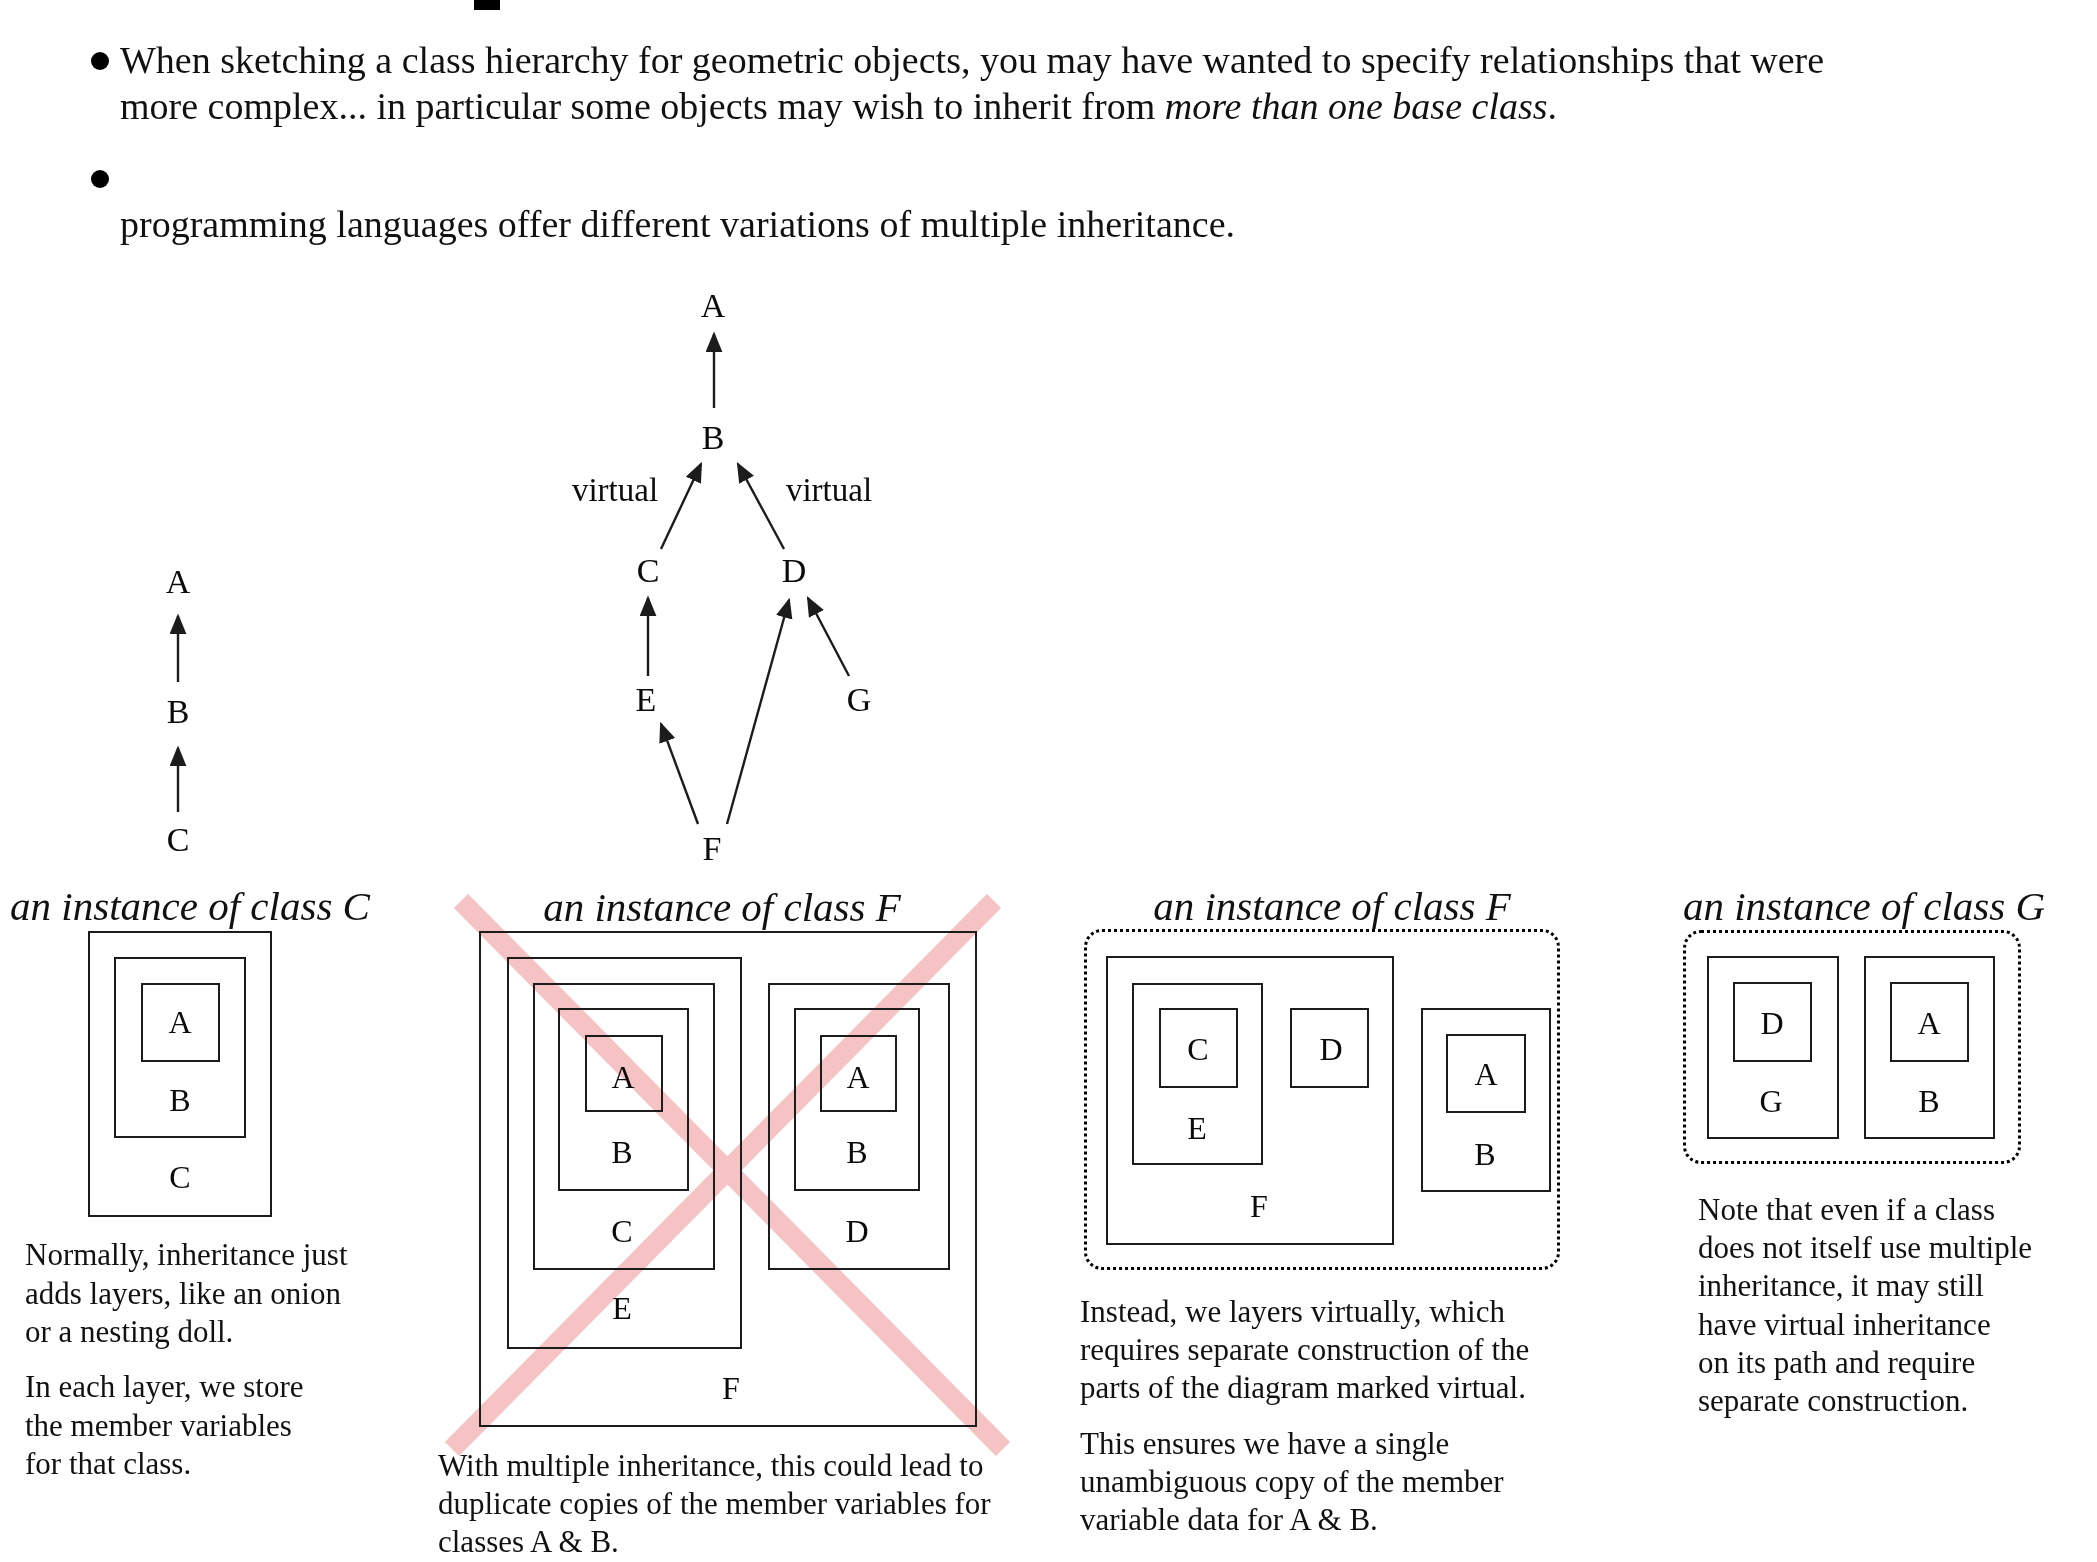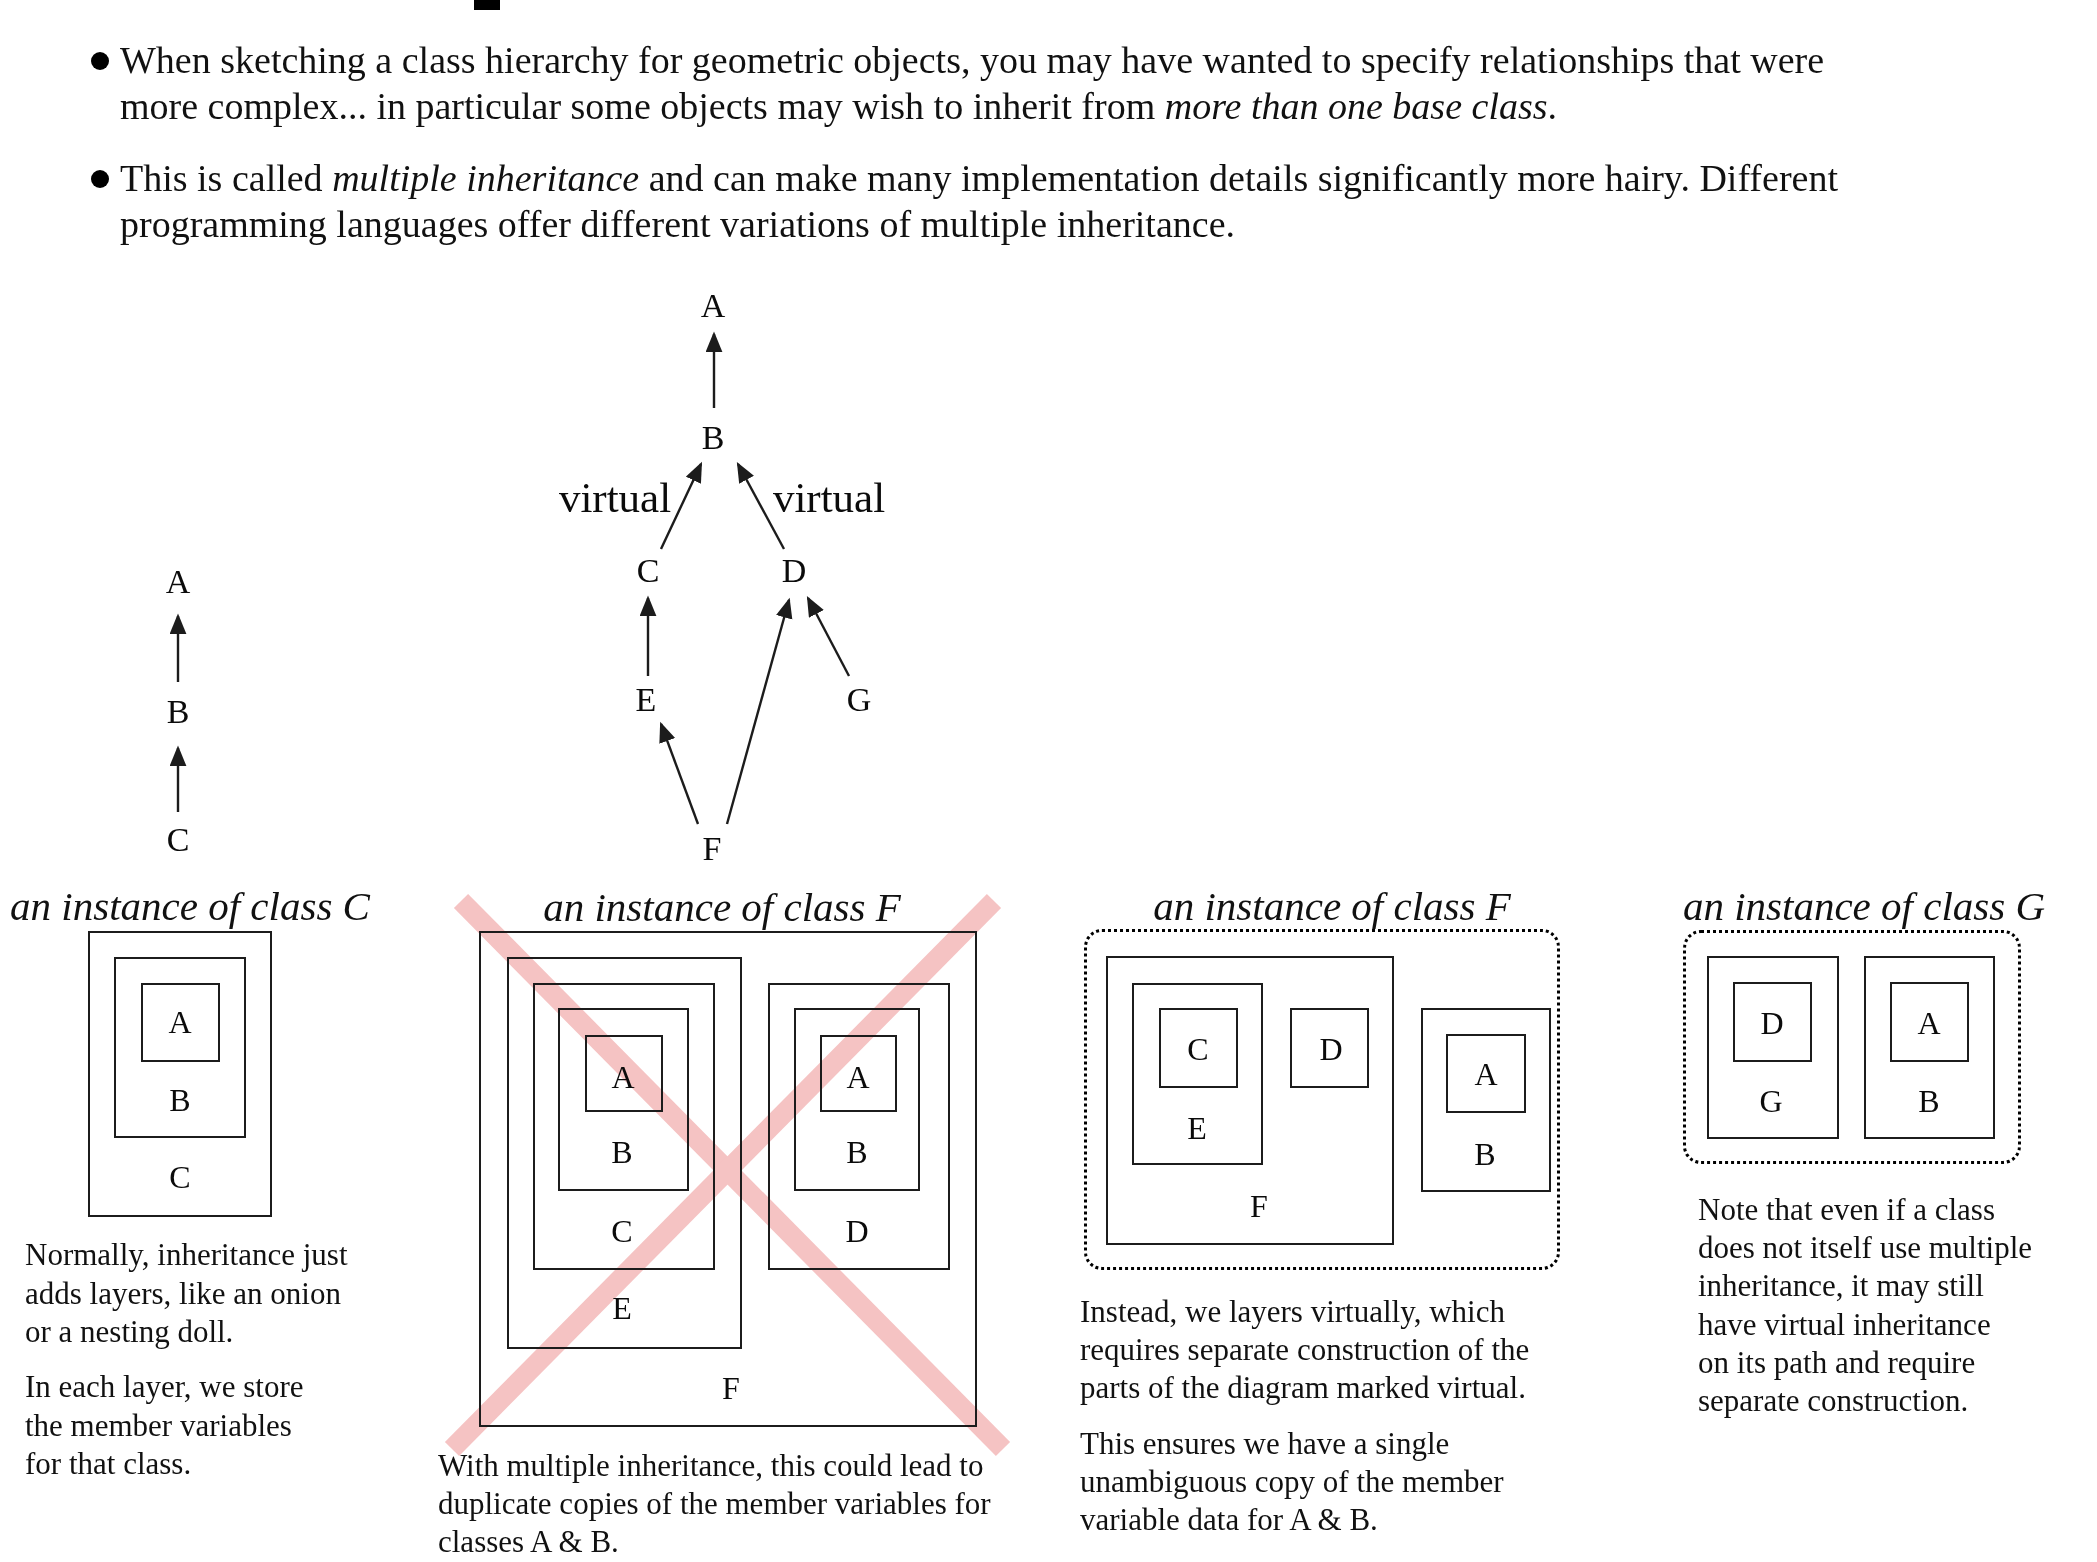--- a/index.html
+++ b/index.html
@@ -4,41 +4,40 @@
 <style>
   html,body{margin:0;padding:0;background:#ffffff;}
   #page{position:relative;width:2097px;height:1562px;background:#ffffff;overflow:hidden;
         font-family:"Liberation Serif","DejaVu Serif",serif;color:#111;}
   .bullet-line{position:absolute;font-size:38px;line-height:46px;white-space:nowrap;color:#111;}
   .bullet-dot{position:absolute;width:18px;height:18px;border-radius:50%;background:#000;}
   .em{font-style:italic;}
   .caption{position:absolute;font-style:italic;font-size:41px;white-space:nowrap;
            transform:translate(-50%,-50%);color:#111;}
   .node{position:absolute;font-size:34px;white-space:nowrap;transform:translate(-50%,-50%);color:#0b0b0b;}
-  .virtual-label{position:absolute;font-size:43px;white-space:nowrap;transform:translate(-50%,-50%);color:#0b0b0b;margin-top:7px;}
+  .virtual-label{position:absolute;font-size:33px;white-space:nowrap;transform:translate(-50%,-50%);color:#0b0b0b;}
   .box{position:absolute;border:2px solid #1c1c1c;background:transparent;box-sizing:border-box;z-index:3;}
   .dotted{position:absolute;border:3px dotted #000;border-radius:18px;background:transparent;box-sizing:border-box;z-index:2;}
   .boxlabel{position:absolute;font-size:32px;transform:translate(-50%,-50%);white-space:nowrap;color:#0b0b0b;z-index:4;}
   .para-line{position:absolute;font-size:31px;white-space:nowrap;color:#111;}
   #diagram-svg{position:absolute;left:0;top:0;z-index:1;pointer-events:none;}
   .title-fragment{position:absolute;background:#000;}
 </style>
 </head>
 <body>
 
 <div id="page">
 
   <div class="title-fragment" style="left:474px;top:0;width:26px;height:10px;"></div>
 
   <div class="bullet-dot" style="left:91px;top:52px;"></div>
   <div class="bullet-line" style="left:120px;top:37px;">When sketching a class hierarchy for geometric objects, you may have wanted to specify relationships that were</div>
   <div class="bullet-line" style="left:120px;top:83px;"><span>more complex... in particular some objects may wish to inherit from </span><span class="em">more than one base class</span><span>.</span></div>
 
   <div class="bullet-dot" style="left:91px;top:170px;"></div>
-  <div class="bullet-line" style="left:120px;top:155px;"><span>This is called </span><span class="em">multiple inheritance</span><span> and can make many implementation details significantly more hairy. Different</span></div>
   <div class="bullet-line" style="left:120px;top:201px;">programming languages offer different variations of multiple inheritance.</div>
 
   <svg id="diagram-svg" width="2097" height="1562" viewBox="0 0 2097 1562">
     <defs>
       <marker id="arrow" markerWidth="9" markerHeight="8" refX="7.5" refY="3.5" orient="auto">
         <path d="M0,0 L8.5,3.5 L0,7 Z" fill="#1c1c1c"></path>
       </marker>
     </defs>
 
     <g>

